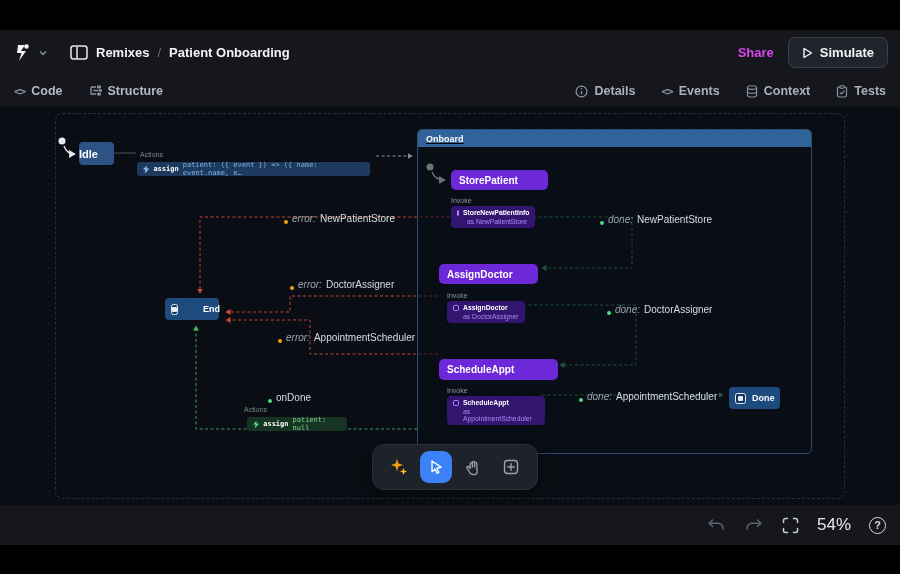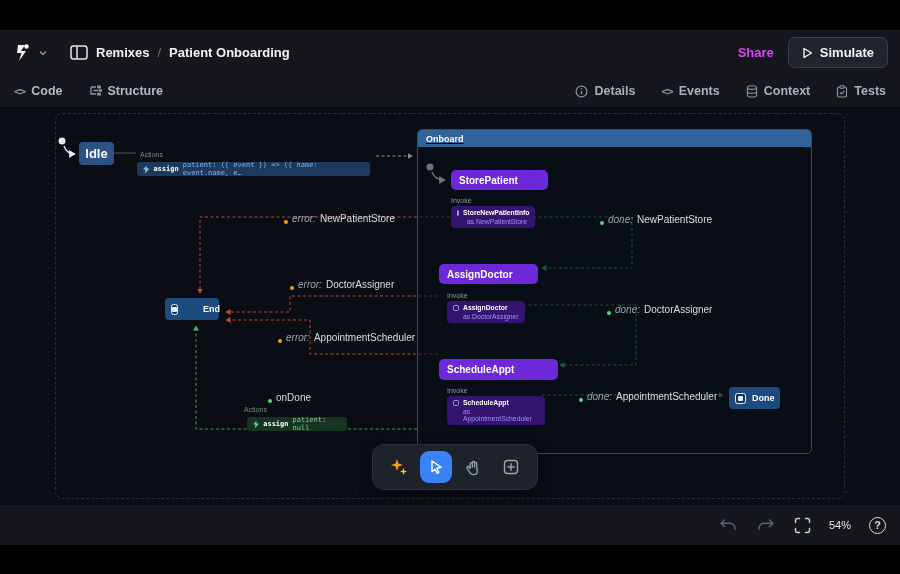--- a/index.html
+++ b/index.html
@@ -35,21 +35,21 @@
   
   .canvas { position:absolute; top:77px; left:0; width:900px; height:398px; background:#0a0d13;
             background-image:radial-gradient(rgba(160,180,210,0.055) 1px, transparent 1px);
             background-size:14px 14px; overflow:hidden; }
   .machine-bounds { position:absolute; left:55px; top:6px; width:790px; height:386px;
                     border:1px dashed rgba(148,163,184,0.22); border-radius:8px; }
   .lines { position:absolute; left:0; top:0; pointer-events:none; }
 
   .node { position:absolute; display:flex; align-items:center; color:#fff; font-weight:bold;
           border-radius:4px; cursor:pointer; }
-  .node-blue { background:#2d5385; font-size:13px; justify-content:center; }
+  .node-blue { background:#2d5385; font-size:11px; }
   .node-final { background:#1d4b7e; font-size:9px; gap:6px; padding-left:6px; justify-content:flex-start; }
   .final-ic { width:11px; height:11px; border:1.4px solid #e8edf4; border-radius:2.5px;
               display:flex; align-items:center; justify-content:center; background:rgba(0,0,0,0.25); }
   .final-ic i { width:5px; height:5px; background:#e8edf4; border-radius:1px; }
   .node-purple { background:#6d28d9; font-size:10px; padding-left:8px; border-radius:5px; }
 
   .onboard { position:absolute; left:417px; top:22px; width:395px; height:325px;
              border:1px solid #2b4d73; border-radius:5px; background:rgba(10,15,24,0.55);text-decoration:underline; }
   .onboard-hd { height:17px; background:#30639a; border-radius:4px 4px 0 0; display:flex; align-items:center;
                 padding:0 8px; color:#fff; font-size:9px; font-weight:bold; cursor:pointer; }
@@ -81,21 +81,21 @@
               justify-content:center; cursor:pointer; }
   .tool-btn.sel { background:#3b82f6; }
 
   
   .ftr { position:absolute; bottom:0; left:0; right:0; height:40px; display:flex; align-items:center;
          padding:0 14px; background:#15171d; }
   .ftr-left { display:flex; align-items:center; gap:8px; }
   .ver { color:#d4d8de; font-size:13px; cursor:pointer; display:flex; align-items:center; gap:8px; }
   .badge { background:#3c434d; color:#c9cfd7; font-size:11px; padding:2px 7px; border-radius:2px; margin-left:14px; }
   .ftr-right { margin-left:auto; display:flex; align-items:center; gap:18px; }
-  .zoom-lv { color:#e5e7eb; font-size:11px; }
+  .zoom-lv { color:#e5e7eb; font-size:17px; }
   .help { width:17px; height:17px; border:1.5px solid #d5d9df; border-radius:50%; color:#d5d9df;
           font-size:11px; font-weight:bold; display:flex; align-items:center; justify-content:center; cursor:pointer; }
 </style>
 </head>
 <body>
 
 <div class="screen">
 <div class="app">
 
   <header class="hdr">

